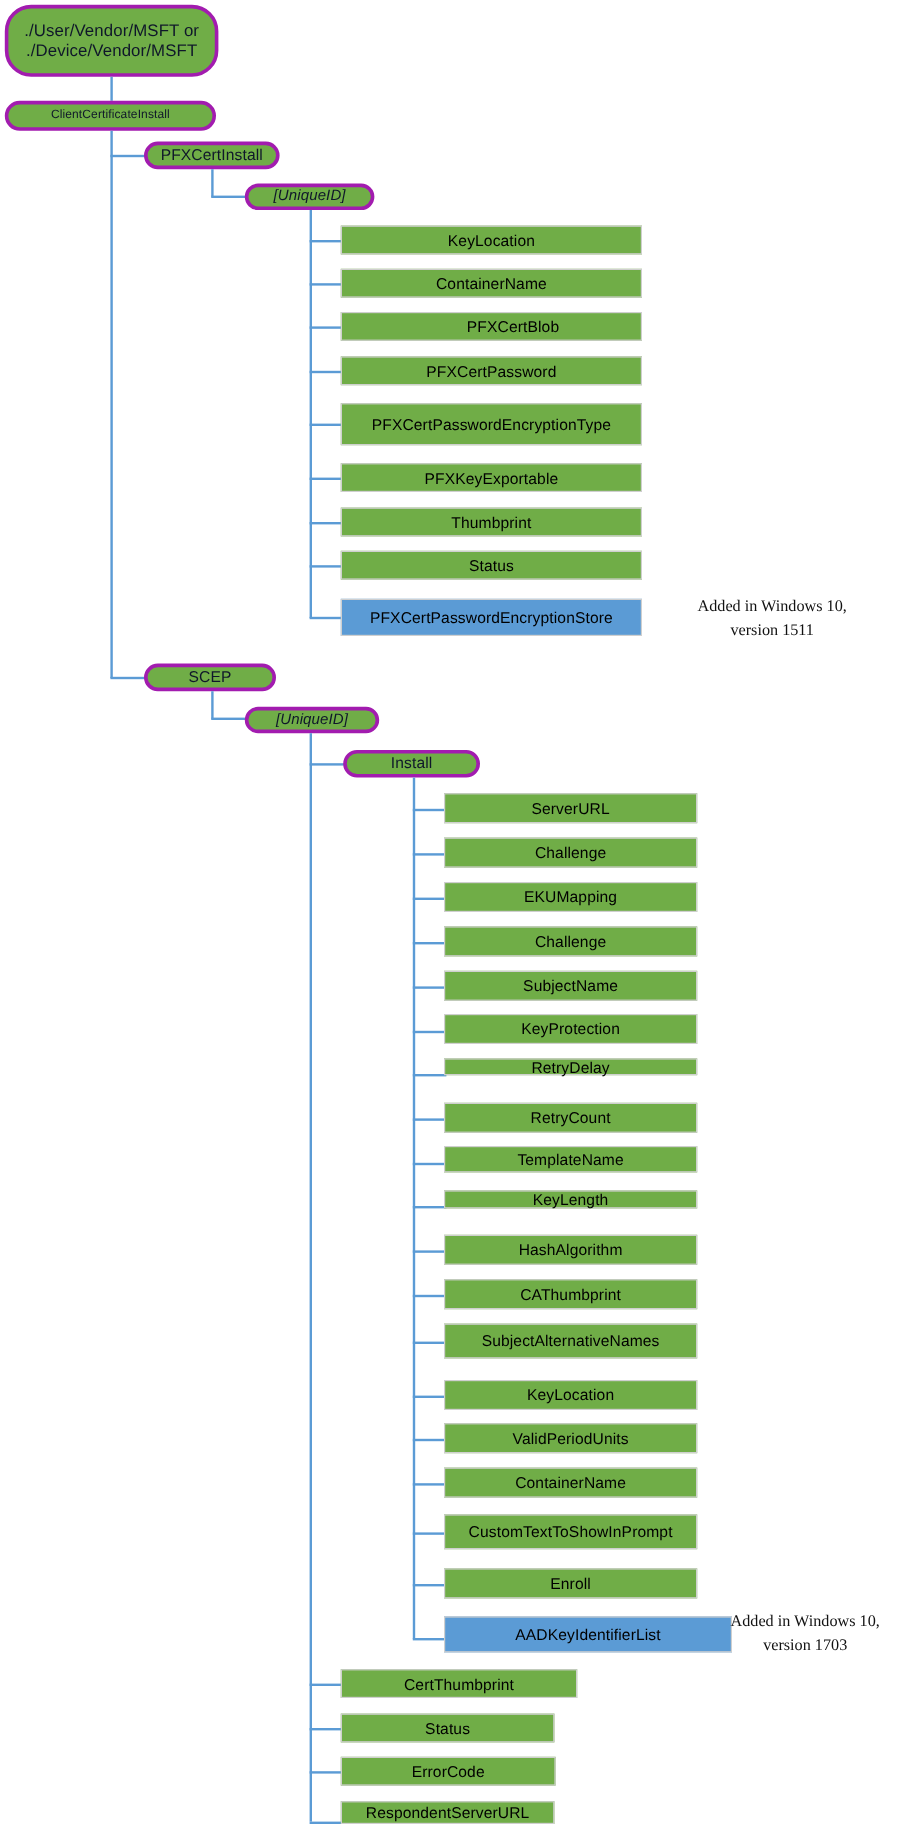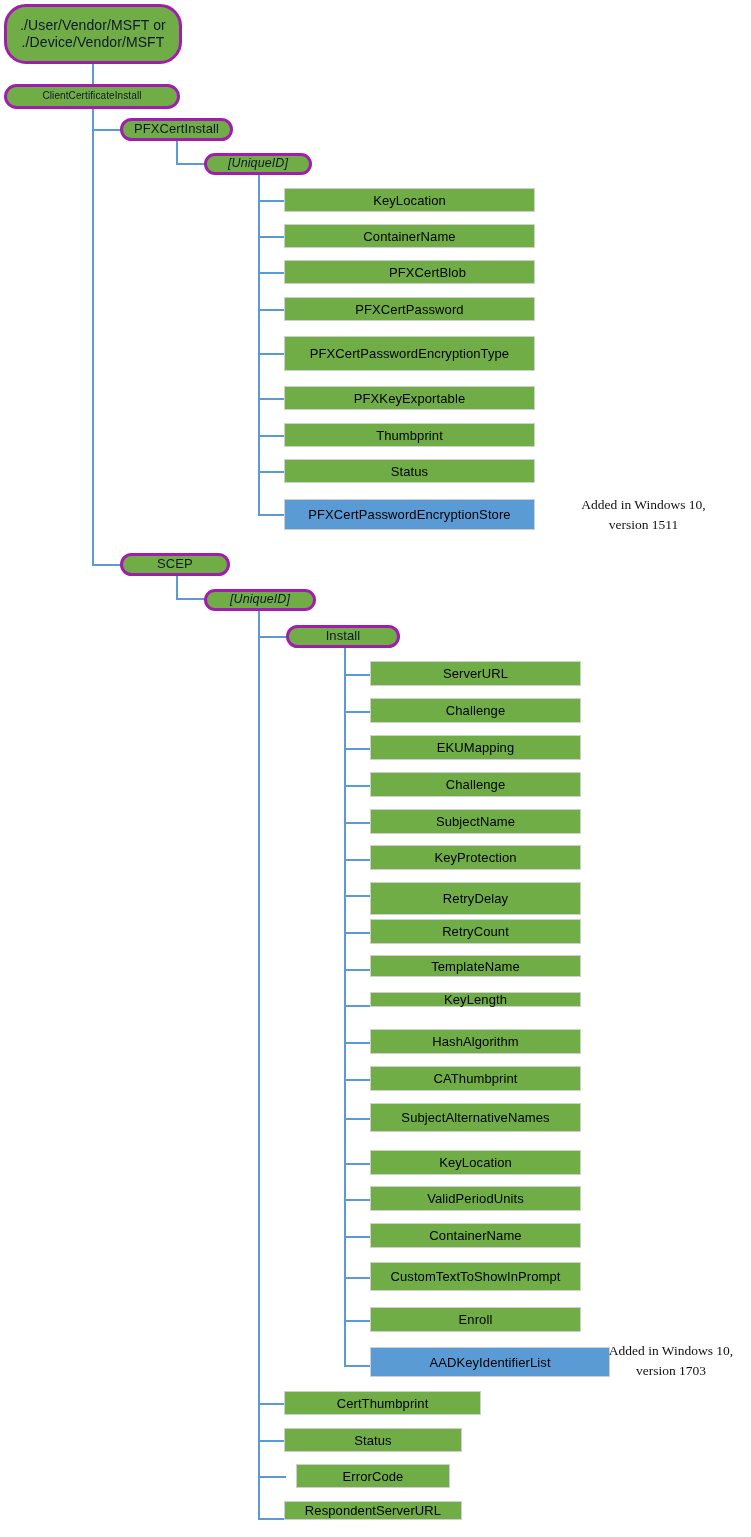--- a/index.html
+++ b/index.html
@@ -212,21 +212,21 @@
   <div class="leaf" style="left:370px; top:809px; width:211px; height:25px;">
     <span>SubjectName</span>
   </div>
 
   <div class="hline" style="left:344px; top:859px; width:28px;"></div>
   <div class="leaf" style="left:370px; top:845px; width:211px; height:25px;">
     <span>KeyProtection</span>
   </div>
 
   <div class="hline" style="left:344px; top:895px; width:28px;"></div>
-  <div class="leaf" style="left:370px; top:882px; width:211px; height:33px;">
+  <div class="leaf" style="left:370px; top:882px; width:211px; height:14px;">
     <span>RetryDelay</span>
   </div>
 
   <div class="hline" style="left:344px; top:932px; width:28px;"></div>
   <div class="leaf" style="left:370px; top:919px; width:211px; height:25px;">
     <span>RetryCount</span>
   </div>
 
   <div class="hline" style="left:344px; top:969px; width:28px;"></div>
   <div class="leaf" style="left:370px; top:955px; width:211px; height:22px;">
@@ -292,21 +292,21 @@
   <div class="leaf" style="left:284px; top:1391px; width:197px; height:24px;">
     <span>CertThumbprint</span>
   </div>
 
   <div class="hline" style="left:258px; top:1440px; width:28px;"></div>
   <div class="leaf" style="left:284px; top:1428px; width:178px; height:24px;">
     <span>Status</span>
   </div>
 
   <div class="hline" style="left:258px; top:1476px; width:28px;"></div>
-  <div class="leaf" style="left:284px; top:1464px; width:154px; height:24px;margin-left:12px;">
+  <div class="leaf" style="left:284px; top:1464px; width:179px; height:24px;">
     <span>ErrorCode</span>
   </div>
 
   <div class="hline" style="left:258px; top:1518px; width:28px;"></div>
   <div class="leaf" style="left:284px; top:1501px; width:178px; height:19px;">
     <span>RespondentServerURL</span>
   </div>
 
 </div>
 

